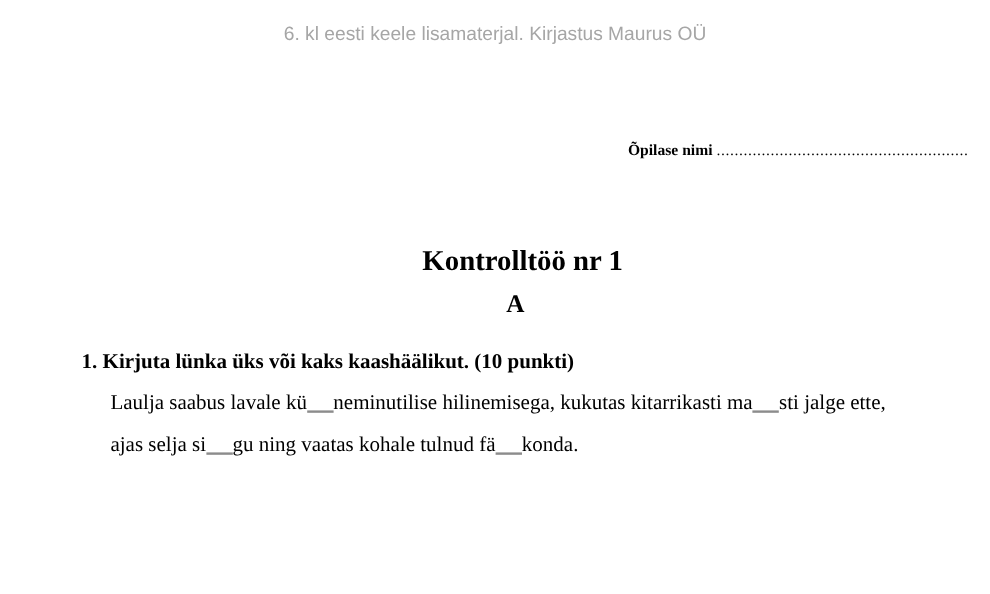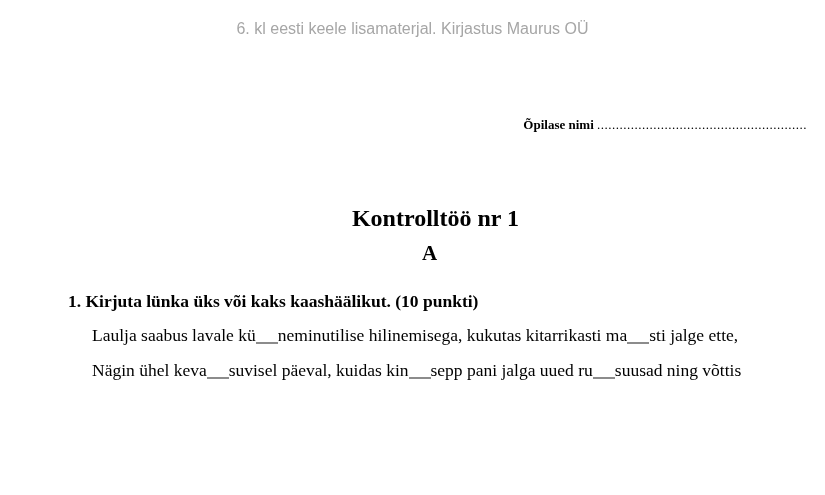--- a/index.html
+++ b/index.html
@@ -110,17 +110,17 @@
     </div>
 
     <div class="title">Kontrolltöö nr 1</div>
 
     <div class="variant">A</div>
 
     <div class="exercise-heading">1. Kirjuta lünka üks või kaks kaashäälikut. (10 punkti)</div>
 
     <div class="exercise-body">
         <div class="ex-line">Laulja saabus lavale kü<span class="blank"></span>neminutilise hilinemisega, kukutas kitarrikasti ma<span class="blank"></span>sti jalge ette,</div>
-        <div class="ex-line">Nägin ühel keva<span class="blank"></span>suvisel päeval, kuidas kin<span class="blank"></span>sepp pani jalga uued ru<span class="blank"></span>suusad ning võttis</div>
+        <div class="ex-line">ajas selja si<span class="blank"></span>gu ning vaatas kohale tulnud fä<span class="blank"></span>konda.</div>
       </div>
 
   </div>
 </div>
 
 </body></html>

